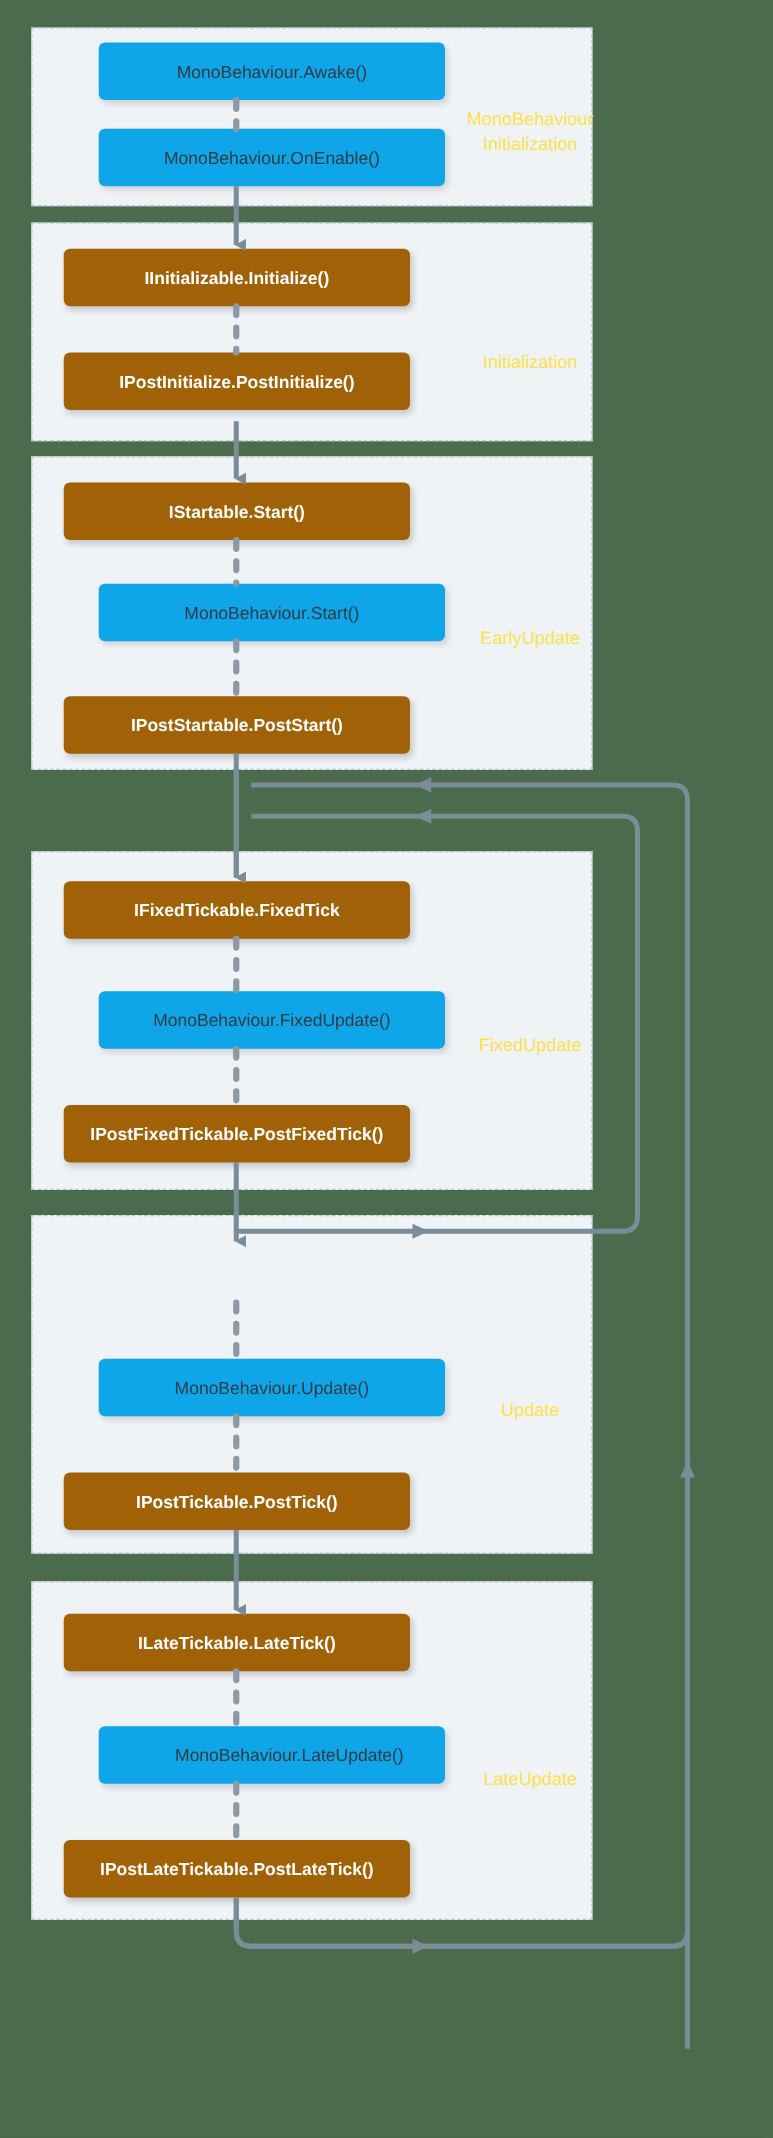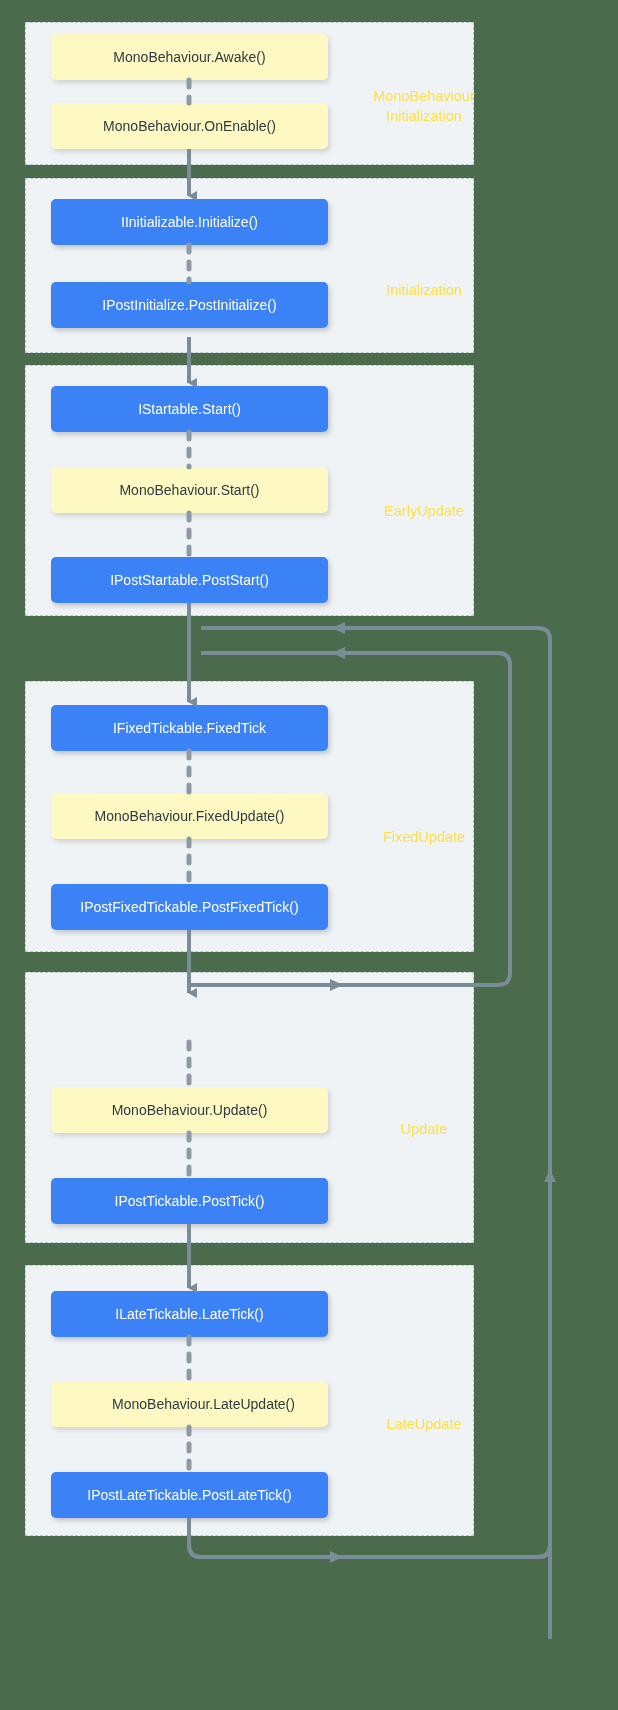--- a/index.html
+++ b/index.html
@@ -2,22 +2,22 @@
 <html><head>
 <meta charset="utf-8">
 <style>
   html,body{margin:0;padding:0;}
   body{width:618px;height:1710px;background:#4a6b4c;font-family:"Liberation Sans",sans-serif;position:relative;overflow:hidden;}
   #stage{position:absolute;left:0;top:0;width:618px;height:1710px;}
   .svg-layer{position:absolute;left:0;top:0;width:618px;height:1710px;pointer-events:none;}
   .group-box{position:absolute;background:#eff3f6;border:1px dashed #b9c6cf;box-sizing:border-box;}
   .group-label{position:absolute;color:#fde047;font-size:14.5px;text-align:center;line-height:1.35;margin-top:21px;}
   .node{position:absolute;left:51px;width:277px;height:46px;border-radius:5px;display:flex;align-items:center;justify-content:center;box-sizing:border-box;font-size:14px;}
-  .node.blue{background:#3b82f6;color:#ffffff;font-weight:normal;box-shadow:2px 3px 5px rgba(0,0,0,0.18);}
-  .node.white{background:#fef9c3;color:#2f3b42;font-weight:normal;box-shadow:2px 3px 5px rgba(0,0,0,0.13);}
+  .node.blue{background:#a16207;color:#ffffff;font-weight:bold;box-shadow:2px 3px 5px rgba(0,0,0,0.18);}
+  .node.white{background:#0ea5e9;color:#2f3b42;font-weight:normal;box-shadow:2px 3px 5px rgba(0,0,0,0.13);margin-left:28px;}
 </style>
 </head>
 <body>
 
 <div id="stage">
 
   <div class="group-box" style="left:25px;top:22px;width:449px;height:143px;">
   </div>
   <div class="node white" style="top:34px;">
     <span>MonoBehaviour.Awake()</span>

